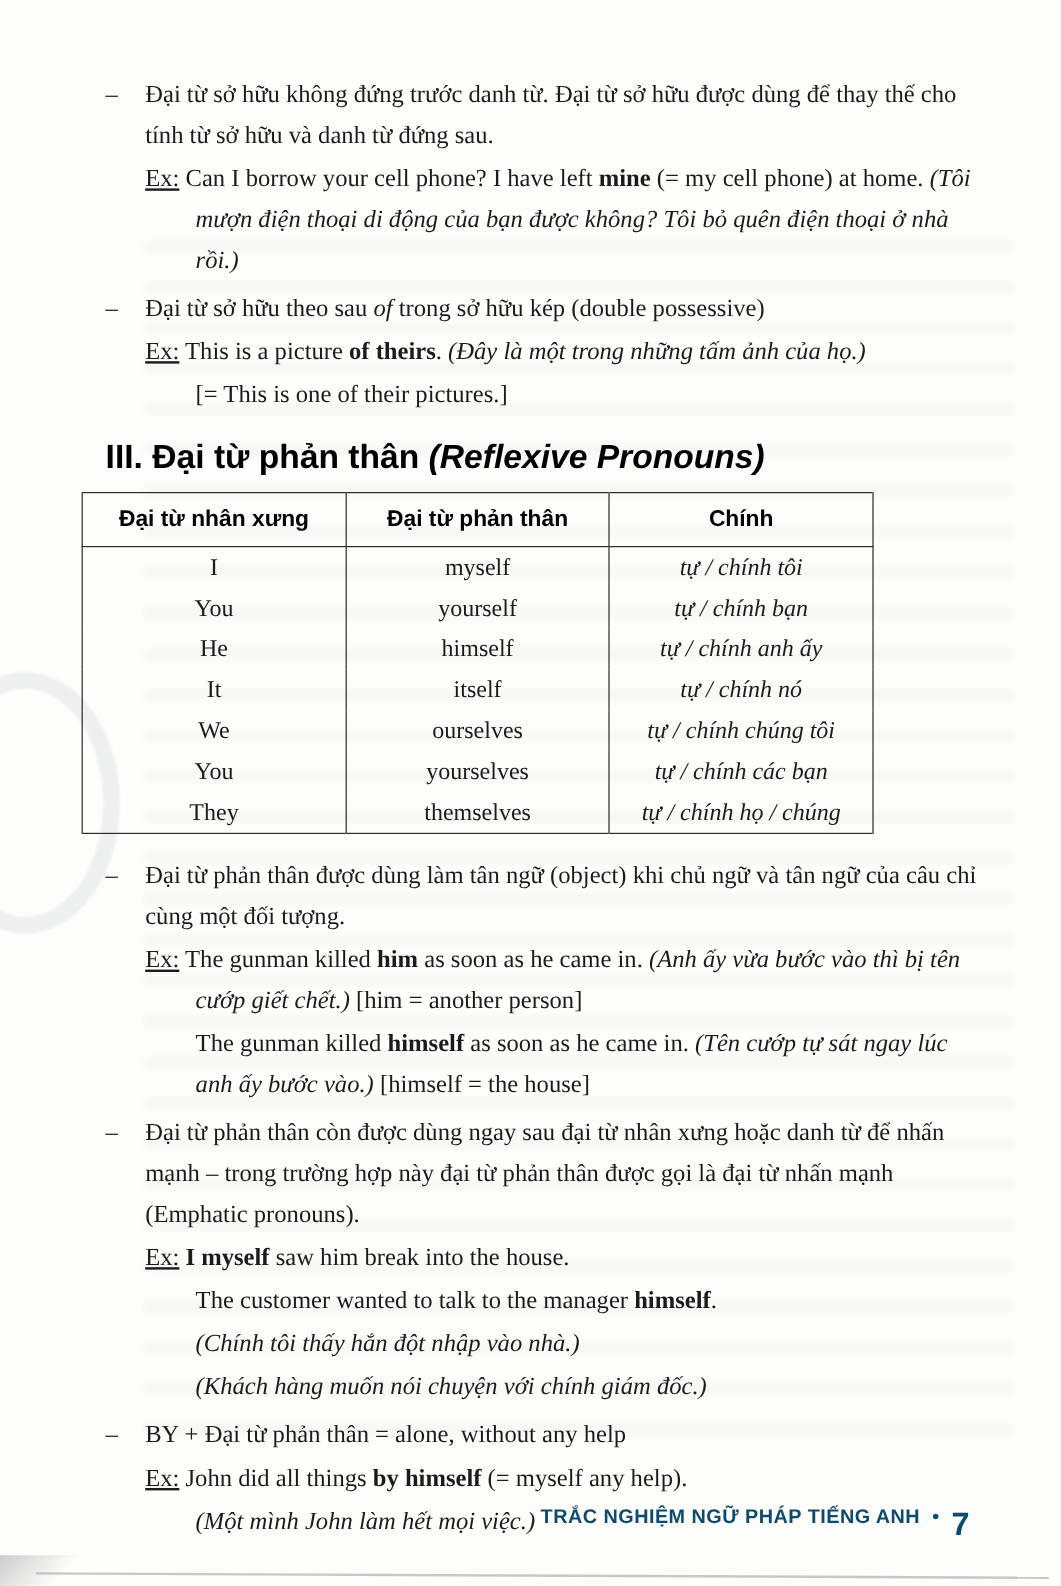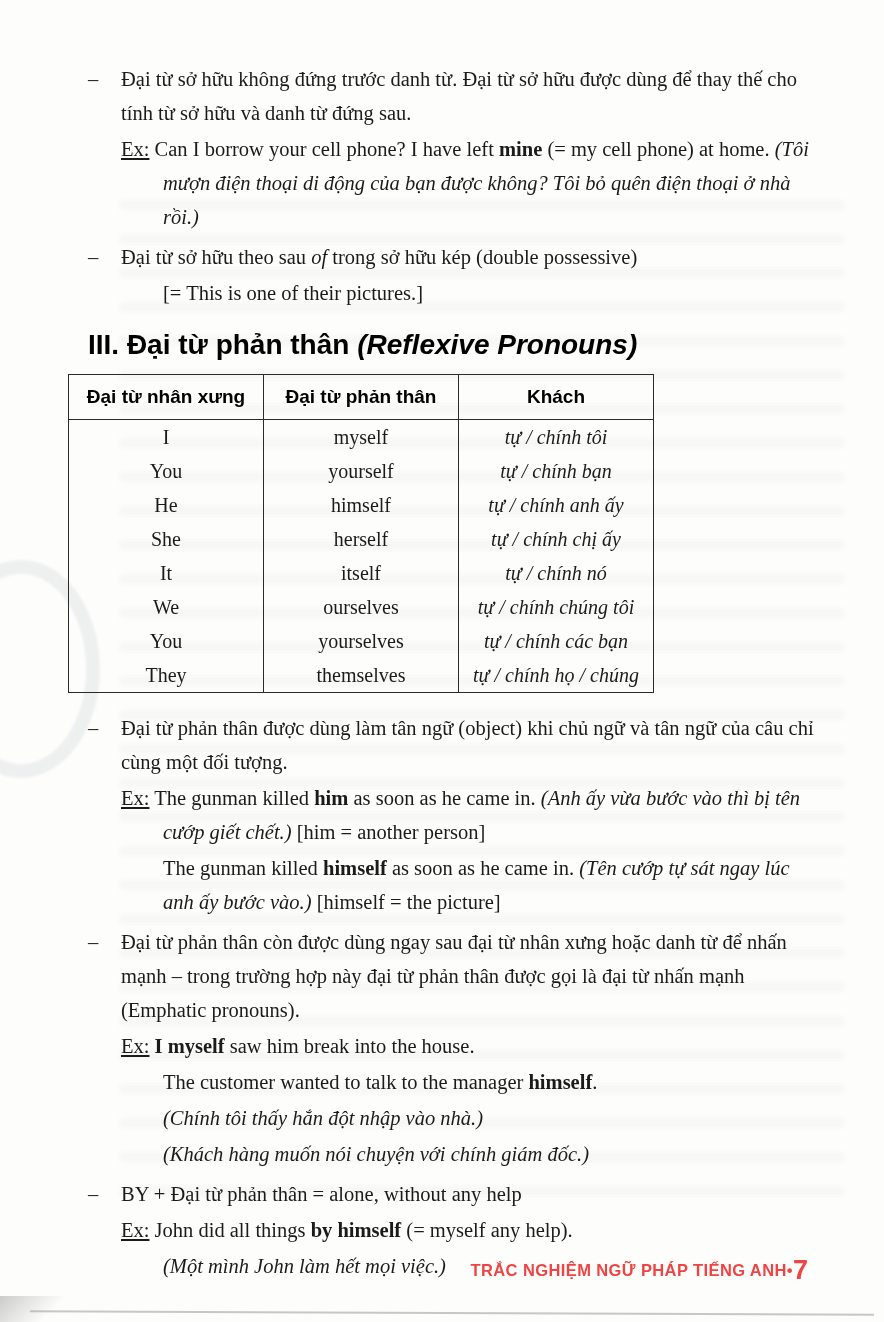--- a/index.html
+++ b/index.html
@@ -36,21 +36,21 @@
     font-family: "Liberation Sans", sans-serif;
     font-size: 28px;
     font-weight: bold;
     margin: 18px 0 12px 0;
     color: #000;
   }
 
   table.ptable {
     border-collapse: collapse;
     table-layout: fixed;
-    width: 586px;
+    width: 660px;
     margin: 0 0 18px -20px;
   }
   .ptable th, .ptable td {
     border-left: 1.4px solid #2a2a2a;
     border-right: 1.4px solid #2a2a2a;
     text-align: center;
     padding: 2px 6px;
   }
   .ptable { border: 1.6px solid #2a2a2a; }
   .ptable th {
@@ -66,26 +66,27 @@
     height: 31px;
     padding: 0 6px;
   }
   .ptable td:nth-child(3) { font-style: italic; }
 
   .footer {
     position: absolute;
     right: 76px;
     bottom: 36px;
     display: flex;
-    align-items: center;
+    align-items: flex-start;
+    gap: 10px;
     font-family: "Liberation Sans", sans-serif;
     font-weight: bold;
     font-size: 16.5px;
     letter-spacing: 0.4px;
-    color: #ef4444;
+    color: #0c4a6e;
   }
   .footer .page-num { font-size: 27px; letter-spacing: 0; }
 
   
   .watermark {
     position: absolute;
     left: -58px; top: 560px;
     width: 130px; height: 190px;
     border: 14px solid #aeb4b8;
     border-radius: 50%;
@@ -133,54 +134,50 @@
       <p class="btext"><span>Đại từ sở hữu không đứng trước danh từ. Đại từ sở hữu được dùng để thay thế cho tính từ sở hữu và danh từ đứng sau.</span></p>
     </div>
 
     <p class="ex"><span class="u">Ex:</span><span> Can I borrow your cell phone? I have left </span><span class="b">mine</span><span> (= my cell phone) at home. </span><span class="i">(Tôi mượn điện thoại di động của bạn được không? Tôi bỏ quên điện thoại ở nhà rồi.)</span></p>
 
     <div class="bullet">
       <span class="dash">–</span>
       <p class="btext"><span>Đại từ sở hữu theo sau </span><span class="i">of</span><span> trong sở hữu kép (double possessive)</span></p>
     </div>
 
+    <p class="ex"><span class="u">Ex:</span><span> This is a picture </span><span class="b">of theirs</span><span>. </span><span class="i">(Đây là một trong những tấm ảnh của họ.)</span></p>
     <p class="ex-cont"><span>[= This is one of their pictures.]</span></p>
 
     <h3 class="heading"><span class="b">III. Đại từ phản thân </span><span class="b i">(Reflexive Pronouns)</span></h3>
 
     <table class="ptable">
       <thead>
         <tr>
           <th>Đại từ nhân xưng</th>
           <th>Đại từ phản thân</th>
-          <th>Khách</th>
+          <th>Chính</th>
         </tr>
       </thead>
       <tbody>
           <tr>
             <td>I</td>
             <td>myself</td>
             <td>tự / chính tôi</td>
           </tr>
           <tr>
             <td>You</td>
             <td>yourself</td>
             <td>tự / chính bạn</td>
           </tr>
           <tr>
             <td>He</td>
             <td>himself</td>
             <td>tự / chính anh ấy</td>
           </tr>
           <tr>
-            <td>She</td>
-            <td>herself</td>
-            <td>tự / chính chị ấy</td>
-          </tr>
-          <tr>
             <td>It</td>
             <td>itself</td>
             <td>tự / chính nó</td>
           </tr>
           <tr>
             <td>We</td>
             <td>ourselves</td>
             <td>tự / chính chúng tôi</td>
           </tr>
           <tr>
@@ -195,21 +192,21 @@
           </tr>
         </tbody>
     </table>
 
     <div class="bullet">
       <span class="dash">–</span>
       <p class="btext"><span>Đại từ phản thân được dùng làm tân ngữ (object) khi chủ ngữ và tân ngữ của câu chỉ cùng một đối tượng.</span></p>
     </div>
 
     <p class="ex"><span class="u">Ex:</span><span> The gunman killed </span><span class="b">him</span><span> as soon as he came in. </span><span class="i">(Anh ấy vừa bước vào thì bị tên cướp giết chết.)</span><span> [him = another person]</span></p>
-    <p class="ex-cont"><span>The gunman killed </span><span class="b">himself</span><span> as soon as he came in. </span><span class="i">(Tên cướp tự sát ngay lúc anh ấy bước vào.)</span><span> [himself = the picture]</span></p>
+    <p class="ex-cont"><span>The gunman killed </span><span class="b">himself</span><span> as soon as he came in. </span><span class="i">(Tên cướp tự sát ngay lúc anh ấy bước vào.)</span><span> [himself = the house]</span></p>
 
     <div class="bullet">
       <span class="dash">–</span>
       <p class="btext"><span>Đại từ phản thân còn được dùng ngay sau đại từ nhân xưng hoặc danh từ để nhấn mạnh – trong trường hợp này đại từ phản thân được gọi là đại từ nhấn mạnh (Emphatic pronouns).</span></p>
     </div>
 
     <p class="ex"><span class="u">Ex:</span><span> </span><span class="b">I myself</span><span> saw him break into the house.</span></p>
     <p class="ex-cont"><span>The customer wanted to talk to the manager </span><span class="b">himself</span><span>.</span></p>
     <p class="ex-cont"><span class="i">(Chính tôi thấy hắn đột nhập vào nhà.)</span></p>
     <p class="ex-cont"><span class="i">(Khách hàng muốn nói chuyện với chính giám đốc.)</span></p>

